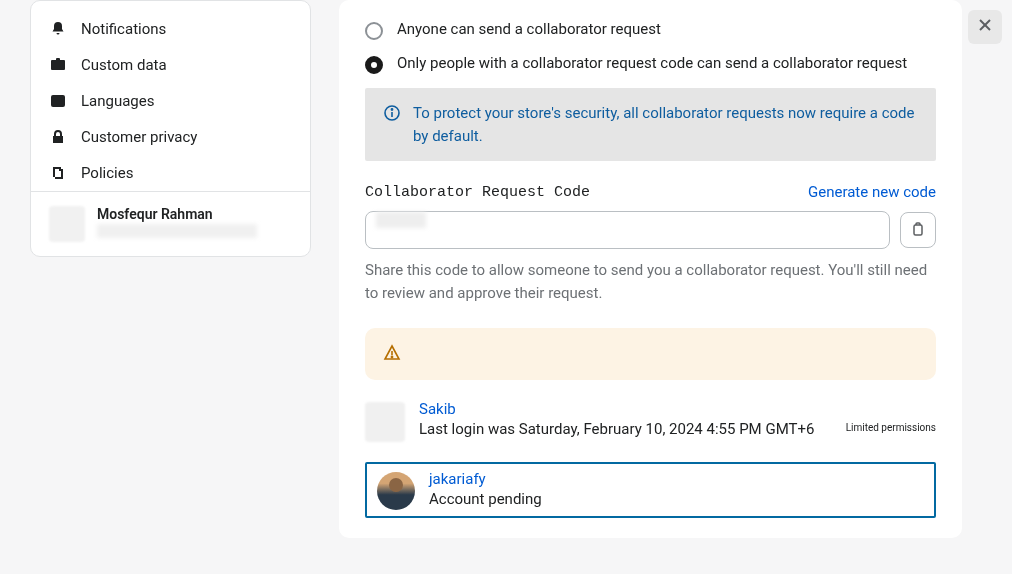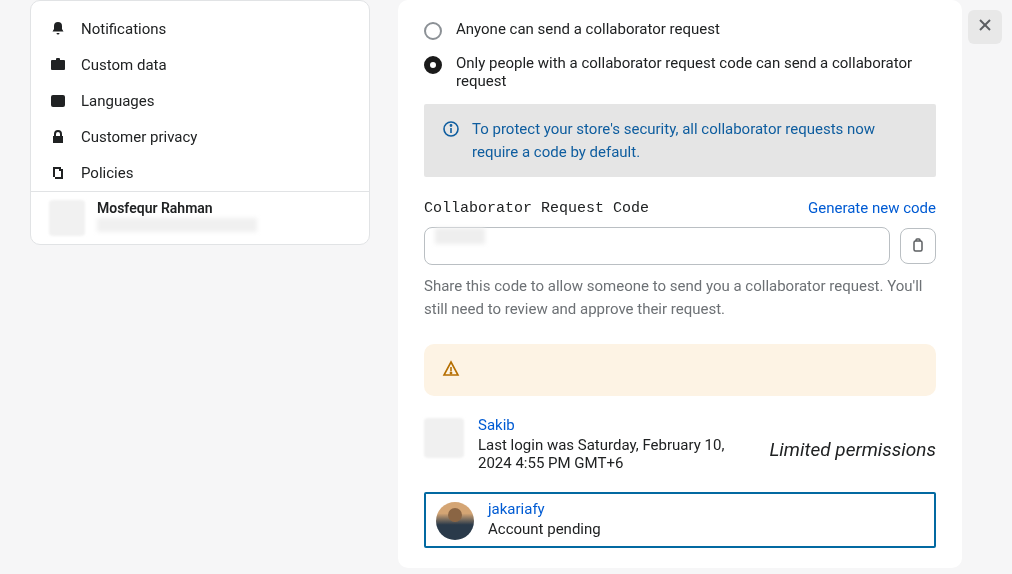--- a/index.html
+++ b/index.html
@@ -29,21 +29,21 @@
       justify-content: center;
       cursor: pointer;
       font-size: 18px;
       color: #5c5f62;
     }
     .layout {
       display: flex;
       height: 100%;
     }
     .sidebar {
-      width: 340px;
+      width: 281px;
       background: #fff;
       border: 1px solid #e1e3e5;
       border-radius: 10px;
       margin: 0 14px 14px 30px;
       padding-top: 10px;
       overflow: hidden;
       height: fit-content;
     }
     .sidebar-item {
       display: flex;
@@ -57,21 +57,21 @@
     .sidebar-item .icon {
       width: 18px;
       height: 18px;
       display: flex;
       align-items: center;
       justify-content: center;
       color: #202223;
     }
     .sidebar-footer {
       border-top: 1px solid #e1e3e5;
-      padding: 8px 18px;
+      padding: 14px 18px;
       display: flex;
       align-items: flex-start;
       gap: 12px;
     }
     .avatar-box {
       width: 36px;
       height: 36px;
       background: #f1f1f1;
       border-radius: 4px;
       filter: blur(1px);
@@ -259,23 +259,22 @@
       font-size: 15px;
       cursor: pointer;
     }
     .collab-info .status {
       color: #202223;
       font-size: 15px;
       margin-top: 2px;
     }
     .collab-right {
       color: #202223;
-      font-size: 19px;
+      font-size: 10px;
       margin-top: 22px;
-      font-style: italic;
     }
     .highlighted {
       border: 2px solid #0369a1;
       padding: 6px 10px;
       border-radius: 2px;
       margin-top: 18px;
     }
     .highlighted .collab-item {
       margin-bottom: 0;
     }

